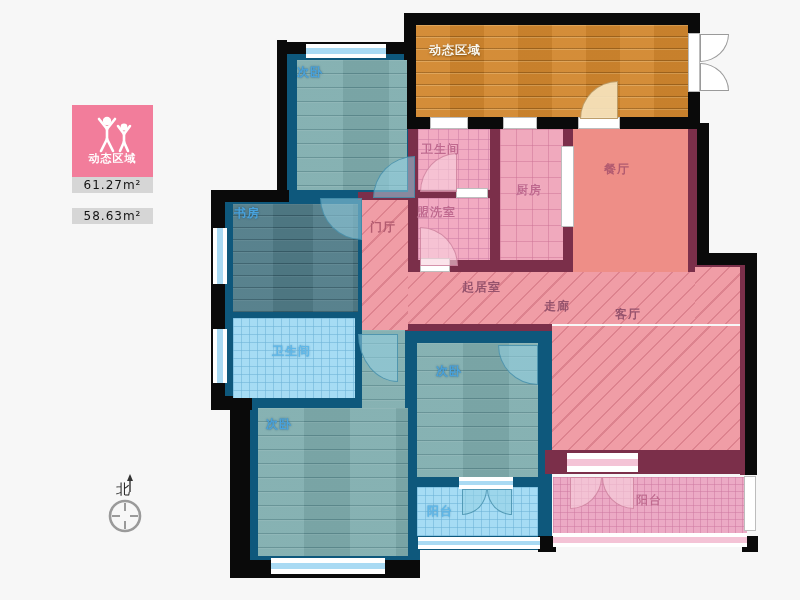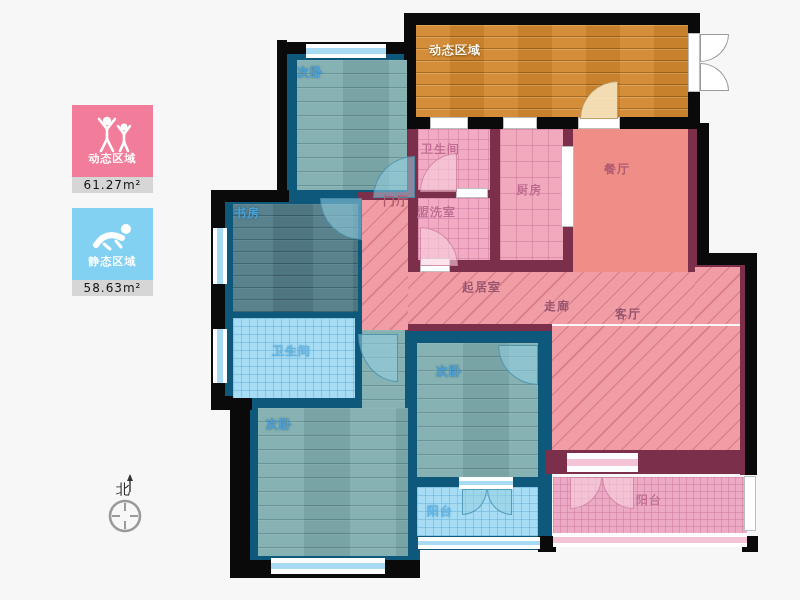--- a/index.html
+++ b/index.html
@@ -93,29 +93,20 @@
         </g>
         <circle cx="16" cy="8" r="4.2" fill="#ffffff"></circle>
         <circle cx="33" cy="14" r="3.4" fill="#ffffff"></circle>
       </svg>
       <span class="card-label">动态区域</span>
     </div>
     <div class="card-val">61.27m²</div>
   </div>
 
   <div class="card" style="left:72px;top:208px;">
-    <div class="card-top" style="background:#82d0f2;">
-      <svg width="46" height="40" viewBox="0 0 46 40">
-        <circle cx="36" cy="13" r="5" fill="#ffffff"></circle>
-        <path d="M6 29 Q16 14 32 22" stroke="#ffffff" stroke-width="6" fill="none" stroke-linecap="round"></path>
-        <line x1="14" y1="28" x2="20" y2="33" stroke="#ffffff" stroke-width="3" stroke-linecap="round"></line>
-        <line x1="26" y1="25" x2="31" y2="31" stroke="#ffffff" stroke-width="3" stroke-linecap="round"></line>
-      </svg>
-      <span class="card-label">静态区域</span>
-    </div>
     <div class="card-val">58.63m²</div>
   </div>
 
   <svg class="compass" style="left:100px;top:472px;" width="52" height="64" viewBox="0 0 52 64">
     <text x="16" y="22" font-size="14" fill="#222222">北</text>
     <line x1="30" y1="4" x2="30" y2="20" stroke="#333333" stroke-width="1.4"></line>
     <path d="M30 2 L27 9 L33 9 Z" fill="#333333"></path>
     <circle cx="25" cy="44" r="15" fill="none" stroke="#9a9a9a" stroke-width="2.6"></circle>
     <g stroke="#9a9a9a" stroke-width="2">
       <line x1="25" y1="31" x2="25" y2="39"></line>
@@ -226,21 +217,21 @@
       <div class="abs door d-blue r-bl" style="left: 498px; top: 345px; width: 40px; height: 40px;"></div>
       <div class="abs door d-blue r-br" style="left: 462px; top: 489px; width: 25px; height: 26px;"></div>
       <div class="abs door d-blue r-bl" style="left: 487px; top: 489px; width: 25px; height: 26px;"></div>
       <div class="abs door d-pink r-br" style="left: 570px; top: 477px; width: 32px; height: 32px;"></div>
       <div class="abs door d-pink r-bl" style="left: 602px; top: 477px; width: 32px; height: 32px;"></div>
       <div class="abs rlabel t-blue" style="left: 297px; top: 66px; width: auto; height: auto;">次卧</div>
       <div class="abs rlabel t-white" style="left: 429px; top: 44px; width: auto; height: auto;">动态区域</div>
       <div class="abs rlabel t-pink" style="left: 421px; top: 143px; width: auto; height: auto;">卫生间</div>
       <div class="abs rlabel t-pink" style="left: 516px; top: 184px; width: auto; height: auto;">厨房</div>
       <div class="abs rlabel t-pinkdark" style="left: 604px; top: 163px; width: auto; height: auto;">餐厅</div>
-      <div class="abs rlabel t-pinkdark" style="left: 370px; top: 195px; width: auto; height: auto; margin-left: 13px;">门厅</div>
+      <div class="abs rlabel t-pinkdark" style="left: 370px; top: 221px; width: auto; height: auto;">门厅</div>
       <div class="abs rlabel t-pink" style="left: 417px; top: 206px; width: auto; height: auto;">盟洗室</div>
       <div class="abs rlabel t-blue" style="left: 234px; top: 207px; width: auto; height: auto;">书房</div>
       <div class="abs rlabel t-bluelight" style="left: 272px; top: 345px; width: auto; height: auto;">卫生间</div>
       <div class="abs rlabel t-blue" style="left: 266px; top: 418px; width: auto; height: auto;">次卧</div>
       <div class="abs rlabel t-blue" style="left: 436px; top: 365px; width: auto; height: auto;">次卧</div>
       <div class="abs rlabel t-bluelight" style="left: 427px; top: 505px; width: auto; height: auto;">阳台</div>
       <div class="abs rlabel t-hall" style="left: 462px; top: 281px; width: auto; height: auto;">起居室</div>
       <div class="abs rlabel t-hall" style="left: 544px; top: 300px; width: auto; height: auto;">走廊</div>
       <div class="abs rlabel t-hall" style="left: 615px; top: 308px; width: auto; height: auto;">客厅</div>
       <div class="abs rlabel t-pink" style="left: 636px; top: 494px; width: auto; height: auto;">阳台</div>

